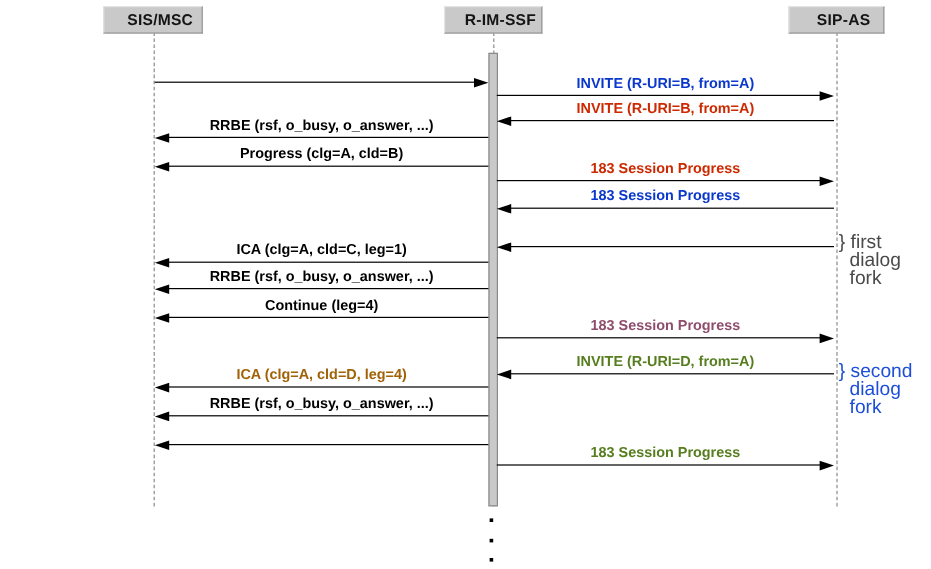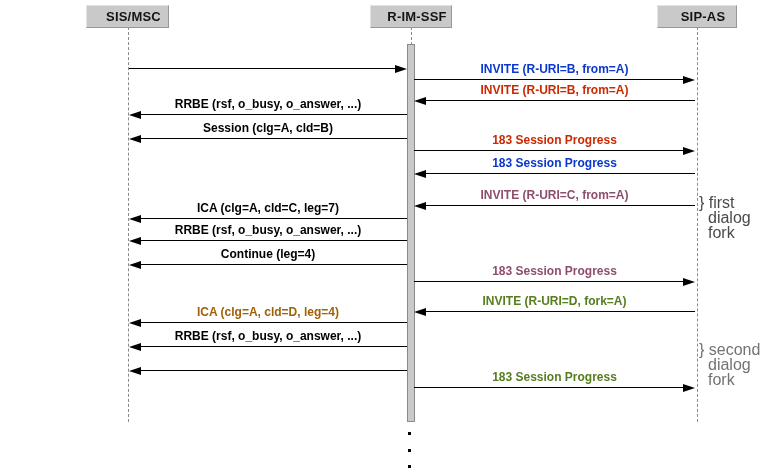--- a/index.html
+++ b/index.html
@@ -52,62 +52,61 @@
     <div class="arrow-head head-right" style="left: 683px; top: 76px;"></div>
     <div class="msg-label" style="left: 414px; top: 62px; width: 281px; color: rgb(10, 56, 204);">INVITE (R-URI=B, from=A)</div>
     <div class="msg-line" style="left: 425px; top: 100px; width: 270px;"></div>
     <div class="arrow-head head-left" style="left: 414px; top: 97px;"></div>
     <div class="msg-label" style="left: 414px; top: 83px; width: 281px; color: rgb(204, 41, 0);">INVITE (R-URI=B, from=A)</div>
     <div class="msg-line" style="left: 140px; top: 114px; width: 267px;"></div>
     <div class="arrow-head head-left" style="left: 129px; top: 111px;"></div>
     <div class="msg-label" style="left: 129px; top: 97px; width: 278px; color: rgb(0, 0, 0);">RRBE (rsf, o_busy, o_answer, ...)</div>
     <div class="msg-line" style="left: 140px; top: 138px; width: 267px;"></div>
     <div class="arrow-head head-left" style="left: 129px; top: 135px;"></div>
-    <div class="msg-label" style="left: 129px; top: 121px; width: 278px; color: rgb(0, 0, 0);">Session (clg=A, cld=B)</div>
+    <div class="msg-label" style="left: 129px; top: 121px; width: 278px; color: rgb(0, 0, 0);">Progress (clg=A, cld=B)</div>
     <div class="msg-line" style="left: 414px; top: 150px; width: 270px;"></div>
     <div class="arrow-head head-right" style="left: 683px; top: 147px;"></div>
     <div class="msg-label" style="left: 414px; top: 133px; width: 281px; color: rgb(204, 41, 0);">183 Session Progress</div>
     <div class="msg-line" style="left: 425px; top: 173px; width: 270px;"></div>
     <div class="arrow-head head-left" style="left: 414px; top: 170px;"></div>
     <div class="msg-label" style="left: 414px; top: 156px; width: 281px; color: rgb(10, 56, 204);">183 Session Progress</div>
     <div class="msg-line" style="left: 425px; top: 205px; width: 270px;"></div>
     <div class="arrow-head head-left" style="left: 414px; top: 202px;"></div>
-    <div class="msg-label" style="left: 414px; top: 188px; width: 281px; color: rgb(142, 77, 109);">INVITE (R-URI=C, from=A)</div>
     <div class="msg-line" style="left: 140px; top: 218px; width: 267px;"></div>
     <div class="arrow-head head-left" style="left: 129px; top: 215px;"></div>
-    <div class="msg-label" style="left: 129px; top: 201px; width: 278px; color: rgb(0, 0, 0);">ICA (clg=A, cld=C, leg=7)</div>
+    <div class="msg-label" style="left: 129px; top: 201px; width: 278px; color: rgb(0, 0, 0);">ICA (clg=A, cld=C, leg=1)</div>
     <div class="msg-line" style="left: 140px; top: 240px; width: 267px;"></div>
     <div class="arrow-head head-left" style="left: 129px; top: 237px;"></div>
     <div class="msg-label" style="left: 129px; top: 223px; width: 278px; color: rgb(0, 0, 0);">RRBE (rsf, o_busy, o_answer, ...)</div>
     <div class="msg-line" style="left: 140px; top: 264px; width: 267px;"></div>
     <div class="arrow-head head-left" style="left: 129px; top: 261px;"></div>
     <div class="msg-label" style="left: 129px; top: 247px; width: 278px; color: rgb(0, 0, 0);">Continue (leg=4)</div>
     <div class="msg-line" style="left: 414px; top: 281px; width: 270px;"></div>
     <div class="arrow-head head-right" style="left: 683px; top: 278px;"></div>
     <div class="msg-label" style="left: 414px; top: 264px; width: 281px; color: rgb(142, 77, 109);">183 Session Progress</div>
     <div class="msg-line" style="left: 425px; top: 311px; width: 270px;"></div>
     <div class="arrow-head head-left" style="left: 414px; top: 308px;"></div>
-    <div class="msg-label" style="left: 414px; top: 294px; width: 281px; color: rgb(86, 125, 30);">INVITE (R-URI=D, fork=A)</div>
+    <div class="msg-label" style="left: 414px; top: 294px; width: 281px; color: rgb(86, 125, 30);">INVITE (R-URI=D, from=A)</div>
     <div class="msg-line" style="left: 140px; top: 322px; width: 267px;"></div>
     <div class="arrow-head head-left" style="left: 129px; top: 319px;"></div>
     <div class="msg-label" style="left: 129px; top: 305px; width: 278px; color: #a16207;">ICA (clg=A, cld=D, leg=4)</div>
     <div class="msg-line" style="left: 140px; top: 346px; width: 267px;"></div>
     <div class="arrow-head head-left" style="left: 129px; top: 343px;"></div>
     <div class="msg-label" style="left: 129px; top: 329px; width: 278px; color: rgb(0, 0, 0);">RRBE (rsf, o_busy, o_answer, ...)</div>
     <div class="msg-line" style="left: 140px; top: 370px; width: 267px;"></div>
     <div class="arrow-head head-left" style="left: 129px; top: 367px;"></div>
     <div class="msg-line" style="left: 414px; top: 387px; width: 270px;"></div>
     <div class="arrow-head head-right" style="left: 683px; top: 384px;"></div>
     <div class="msg-label" style="left: 414px; top: 370px; width: 281px; color: rgb(86, 125, 30);">183 Session Progress</div>
     <div class="annotation" style="left: 699px; top: 195px; color: rgb(74, 74, 74);">
       <div class="">} first</div>
       <div class="indent">dialog</div>
       <div class="indent">fork</div>
     </div>
-    <div class="annotation" style="left: 699px; top: 302px; color: #737373; margin-top: 40px;">
+    <div class="annotation" style="left: 699px; top: 302px; color: #1d4ed8;">
       <div class="">} second</div>
       <div class="indent">dialog</div>
       <div class="indent">fork</div>
     </div>
     <div class="dot" style="left: 408px; top: 432px; width: 3px; height: 3px;"></div>
     <div class="dot" style="left: 408px; top: 449px; width: 3px; height: 3px;"></div>
     <div class="dot" style="left: 408px; top: 465px; width: 3px; height: 3px;"></div>
   </div>
 
 </body></html>

